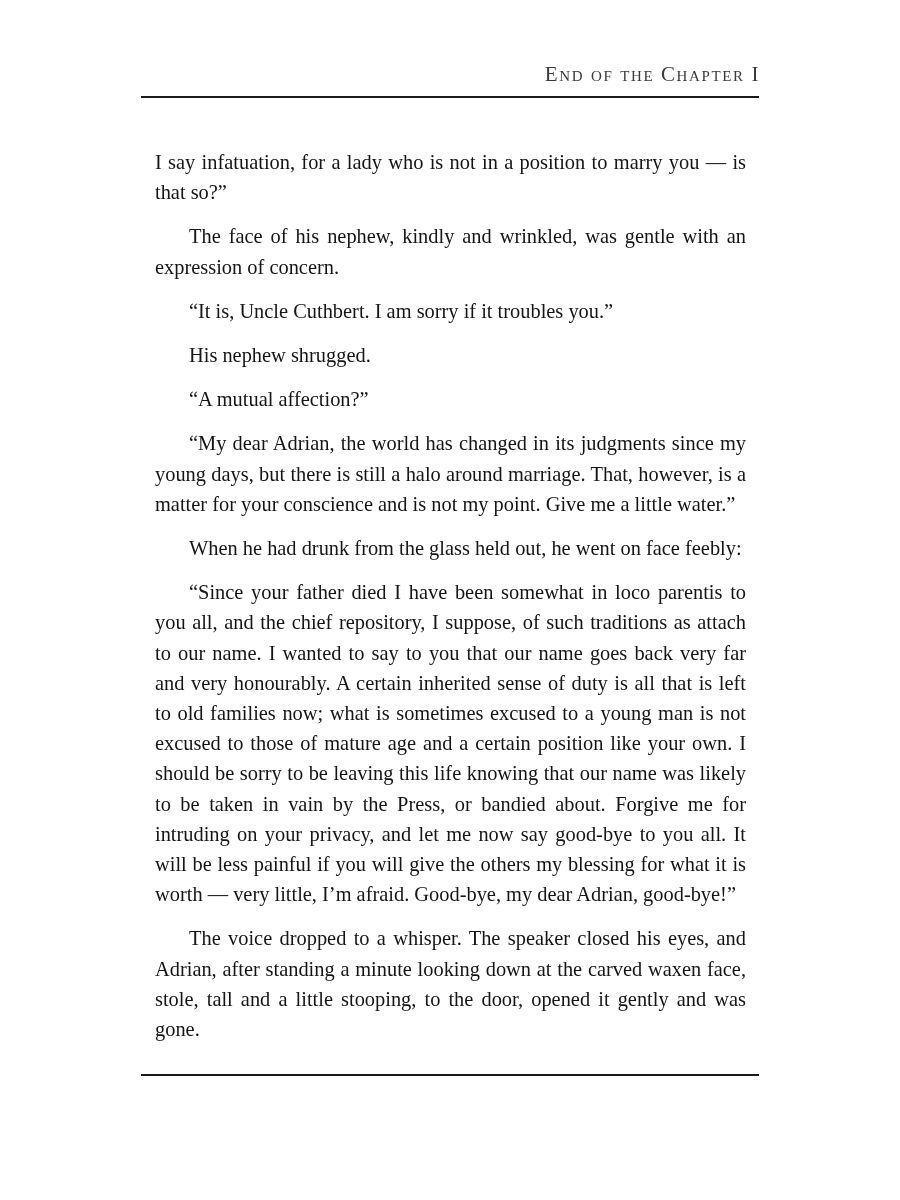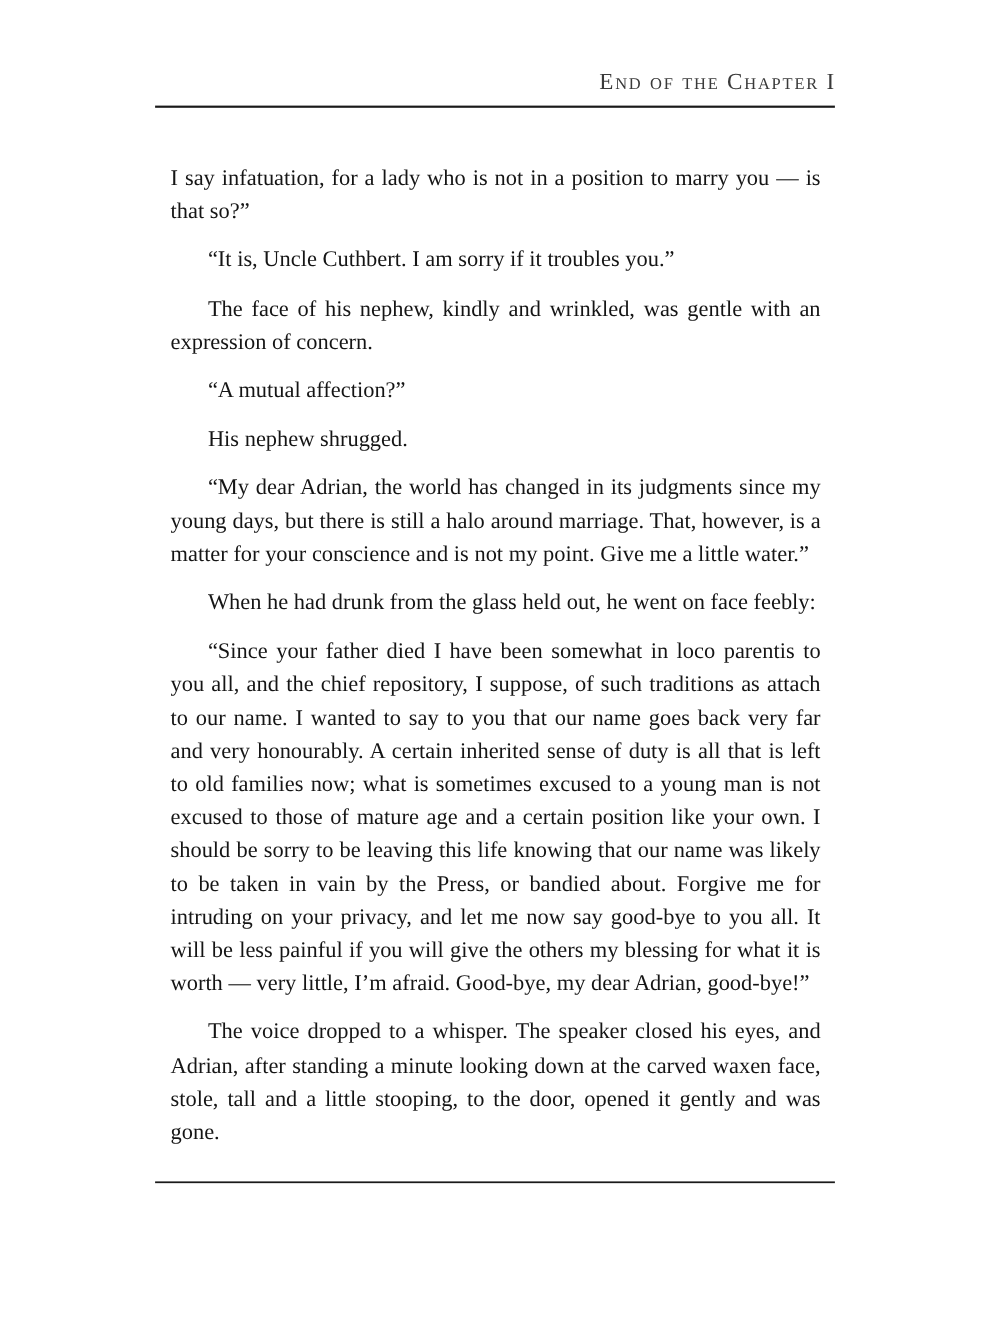--- a/index.html
+++ b/index.html
@@ -72,24 +72,24 @@
 <body>
 
 <div class="page">
 
   <div class="header">End of the Chapter I</div>
 
   <div class="rule-top"></div>
 
   <div class="body-text">
     <p class="">I say infatuation, for a lady who is not in a position to marry you — is that so?”</p>
+    <p class="indent">The face of his nephew, kindly and wrinkled, was gentle with an expression of concern.</p>
     <p class="indent">“It is, Uncle Cuthbert. I am sorry if it troubles you.”</p>
-    <p class="indent">The face of his nephew, kindly and wrinkled, was gentle with an expression of concern.</p>
+    <p class="indent">His nephew shrugged.</p>
     <p class="indent">“A mutual affection?”</p>
-    <p class="indent">His nephew shrugged.</p>
     <p class="indent">“My dear Adrian, the world has changed in its judgments since my young days, but there is still a halo around marriage. That, however, is a matter for your conscience and is not my point. Give me a little water.”</p>
     <p class="indent">When he had drunk from the glass held out, he went on face feebly:</p>
     <p class="indent">“Since your father died I have been somewhat in loco parentis to you all, and the chief repository, I suppose, of such traditions as attach to our name. I wanted to say to you that our name goes back very far and very honourably. A certain inherited sense of duty is all that is left to old families now; what is sometimes excused to a young man is not excused to those of mature age and a certain position like your own. I should be sorry to be leaving this life knowing that our name was likely to be taken in vain by the Press, or bandied about. Forgive me for intruding on your privacy, and let me now say good-bye to you all. It will be less painful if you will give the others my blessing for what it is worth — very little, I’m afraid. Good-bye, my dear Adrian, good-bye!”</p>
     <p class="indent">The voice dropped to a whisper. The speaker closed his eyes, and Adrian, after standing a minute looking down at the carved waxen face, stole, tall and a little stooping, to the door, opened it gently and was gone.</p>
   </div>
 
   <div class="rule-bottom"></div>
 
   <div class="folio">9</div>
 

